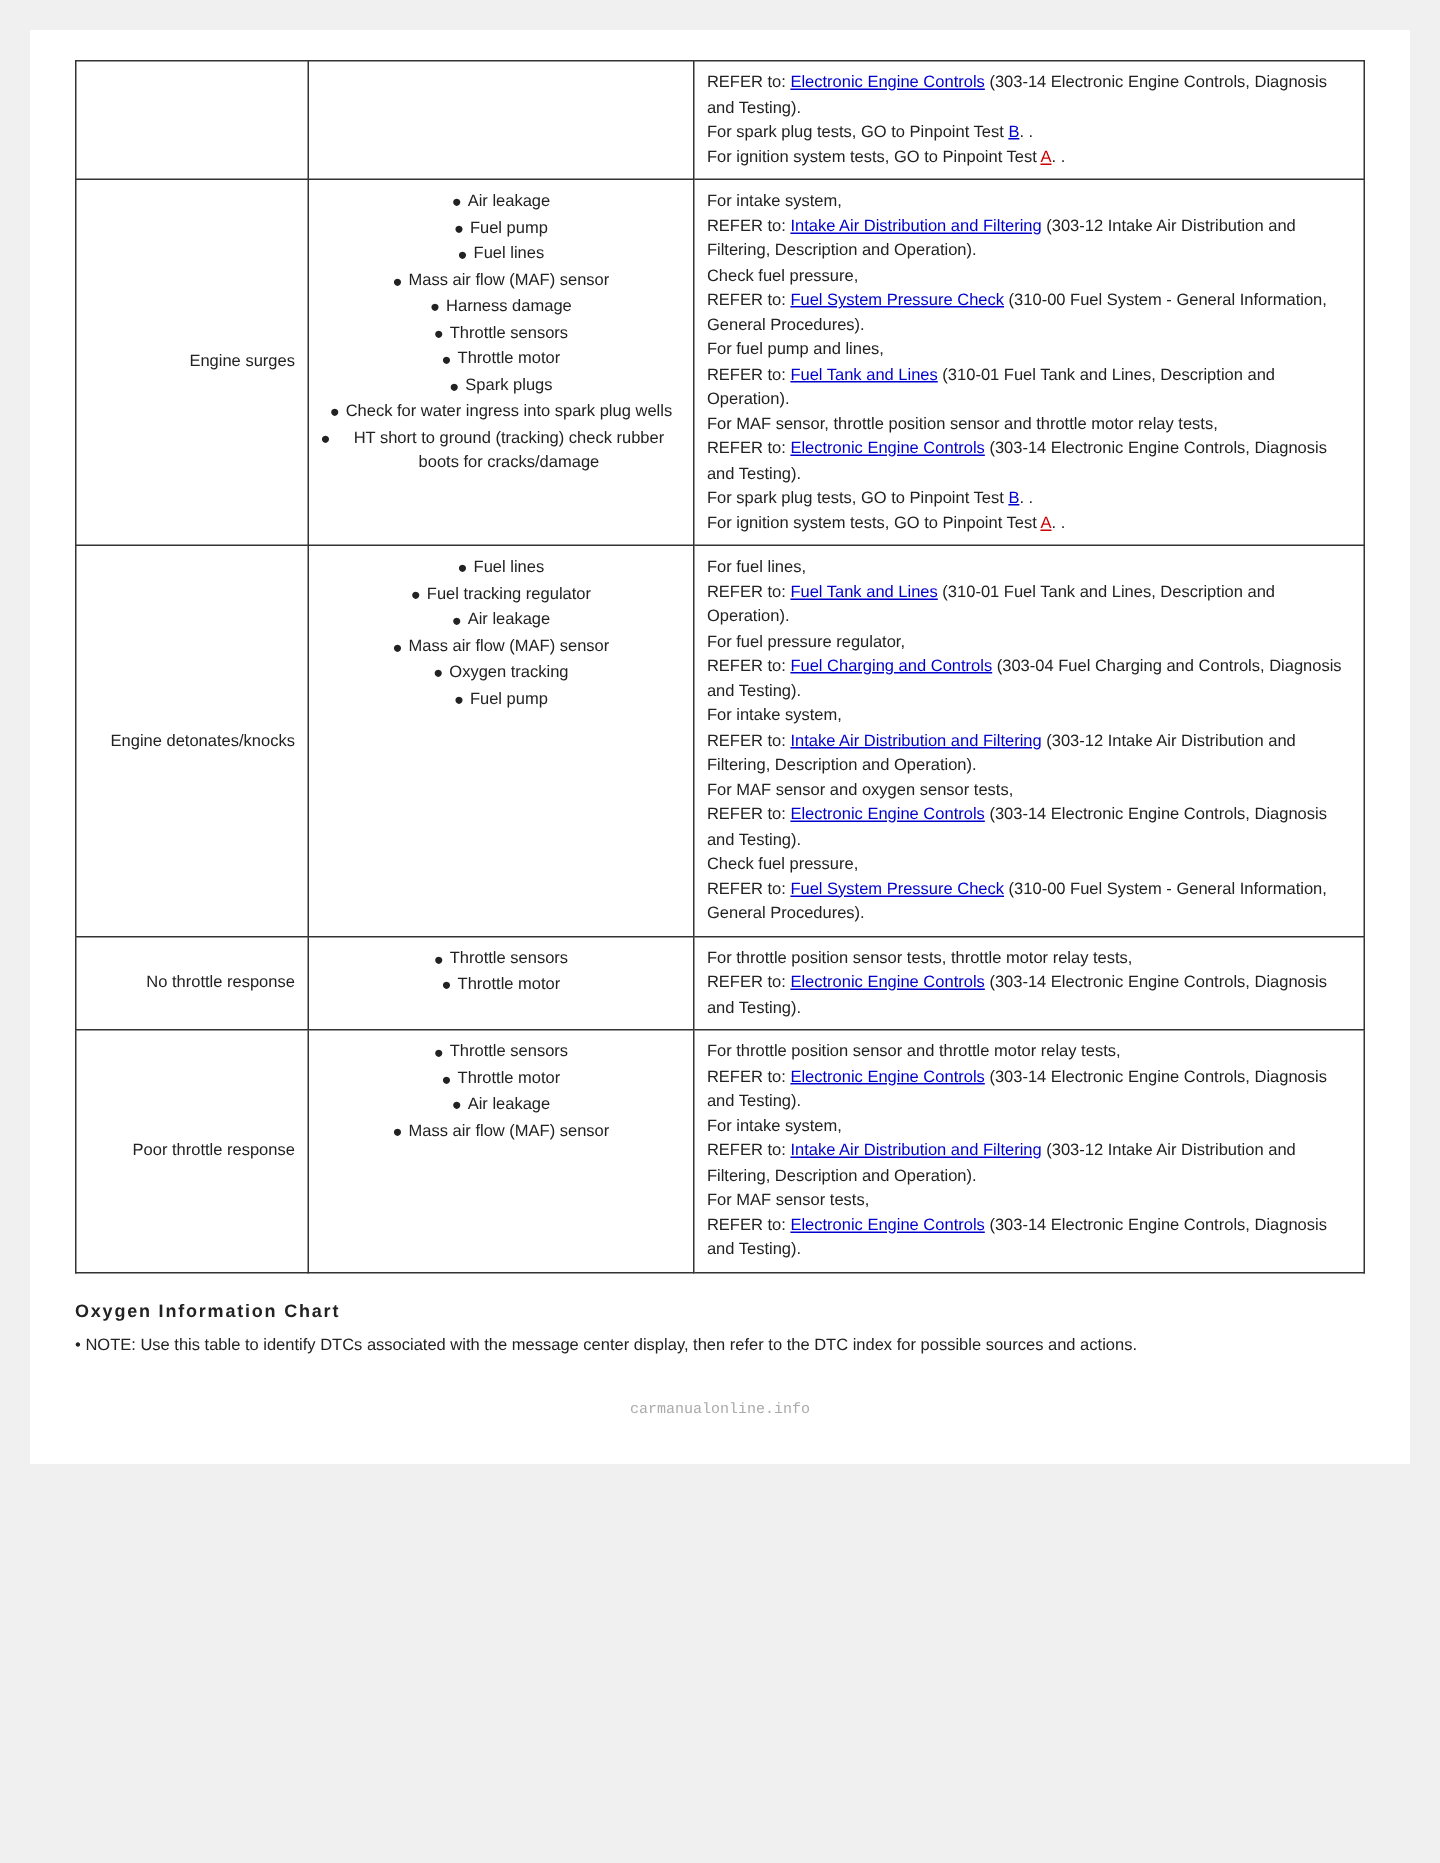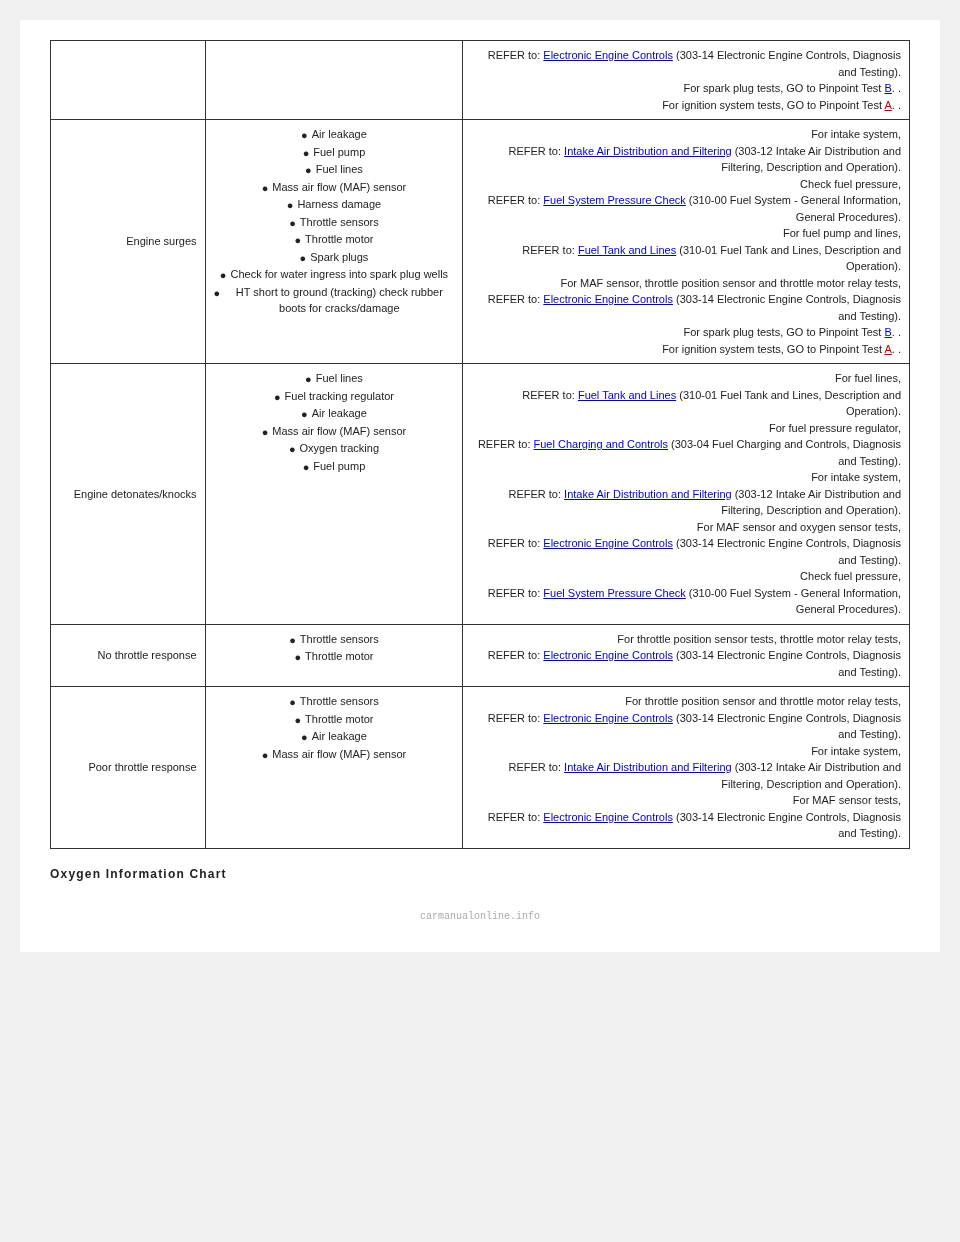--- a/index.html
+++ b/index.html
@@ -34,21 +34,21 @@
       text-align: right;
       vertical-align: middle;
     }
     td.mid-col {
       width: 30%;
       text-align: center;
       vertical-align: top;
     }
     td.right-col {
       width: 52%;
-      text-align: right;
+      text-align: left;
       vertical-align: top;
     }
     .link-blue {
       color: #0000cc;
       text-decoration: underline;
     }
     .link-red {
       color: #cc0000;
       text-decoration: underline;
     }
@@ -235,15 +235,18 @@
           For intake system,<br>
           REFER to: <span class="link-blue">Intake Air Distribution and Filtering</span> (303-12 Intake Air Distribution and Filtering, Description and Operation).<br>
           For MAF sensor tests,<br>
           REFER to: <span class="link-blue">Electronic Engine Controls</span> (303-14 Electronic Engine Controls, Diagnosis and Testing).
         </td>
       </tr>
     </tbody>
   </table>
 
   <div class="driver-info-heading">Oxygen Information Chart</div>
+  <div class="note-text">
+    • <span>NOTE:  Use this table to identify DTCs associated with the message center display, then refer to the DTC index for possible sources and actions.</span>
+  </div>
 
   <div style="text-align:center; margin-top: 30px; color:#aaa; font-size:10px;font-family:Liberation Mono, monospace;">carmanualonline.info</div>
 </div>
 
 </body></html>

